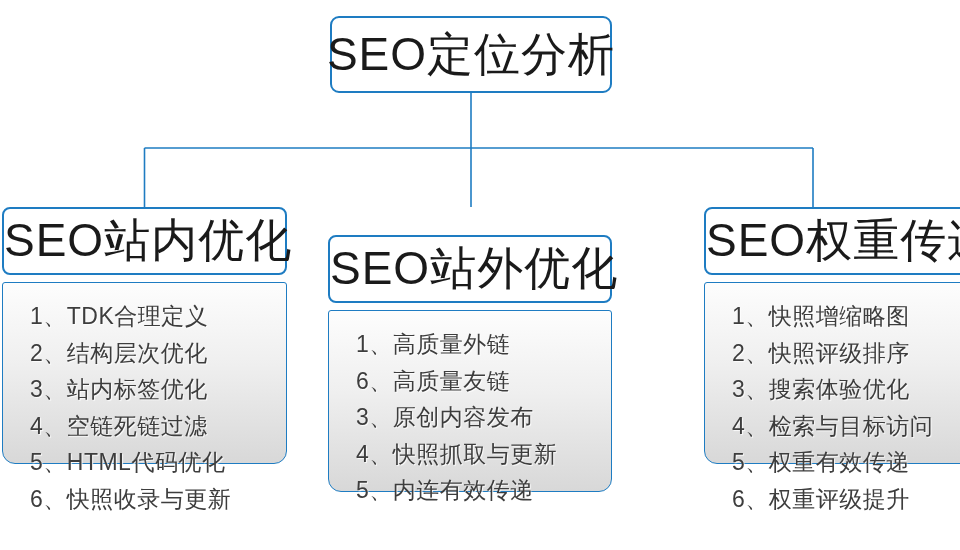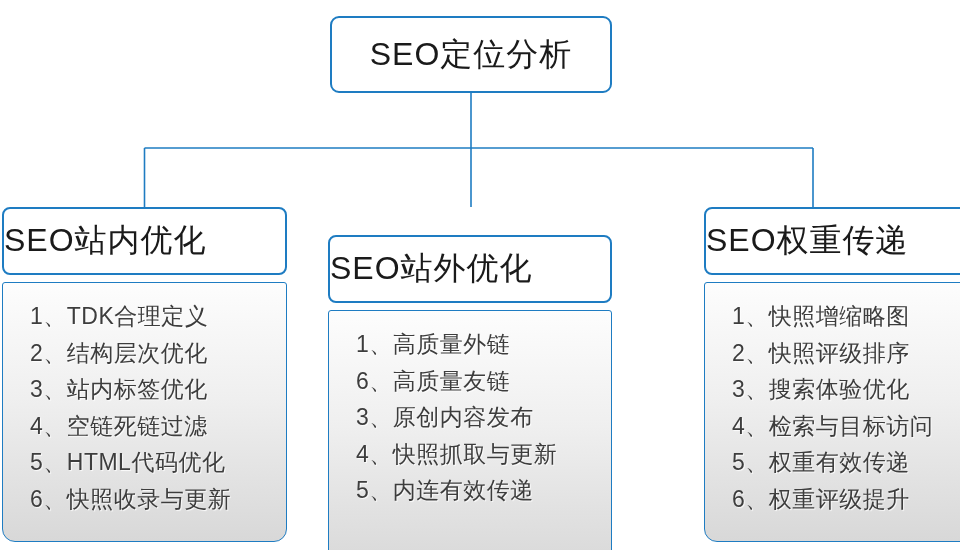--- a/index.html
+++ b/index.html
@@ -30,21 +30,21 @@
     position:absolute;
     left:330px;top:16px;
     width:278px;height:73px;
     background:#ffffff;
     border:2px solid var(--accent);
     border-radius:9px;
     display:flex;align-items:center;justify-content:center;
   }
   .root-box .title,
   .branch-header .title{
-    font-size:32px;
+    font-size:46px;
     font-weight:400;
     letter-spacing:1px;
     color:var(--heading-text);
     white-space:nowrap;
   }
   .column{
     position:absolute;
     top:207px;
   }
   .col-0{left:2px;width:285px;}
@@ -54,21 +54,21 @@
     box-sizing:border-box;
     width:100%;height:68px;
     background:#ffffff;
     border:2px solid var(--accent);
     border-radius:8px;
     display:flex;align-items:center;justify-content:flex-start;
   }
   .branch-panel{
     box-sizing:border-box;
     margin-top:7px;
-    width:100%;height:260px;
+    width:100%;height:182px;
     background:linear-gradient(180deg,var(--panel-top) 0%,var(--panel-mid) 45%,var(--panel-bottom) 100%);
     border:1.5px solid var(--accent);
     border-radius:3px 3px 13px 13px;
   }
   .item-list{
     list-style:none;
     margin:0;
     padding:15px 8px 0 27px;
   }
   .list-item{

